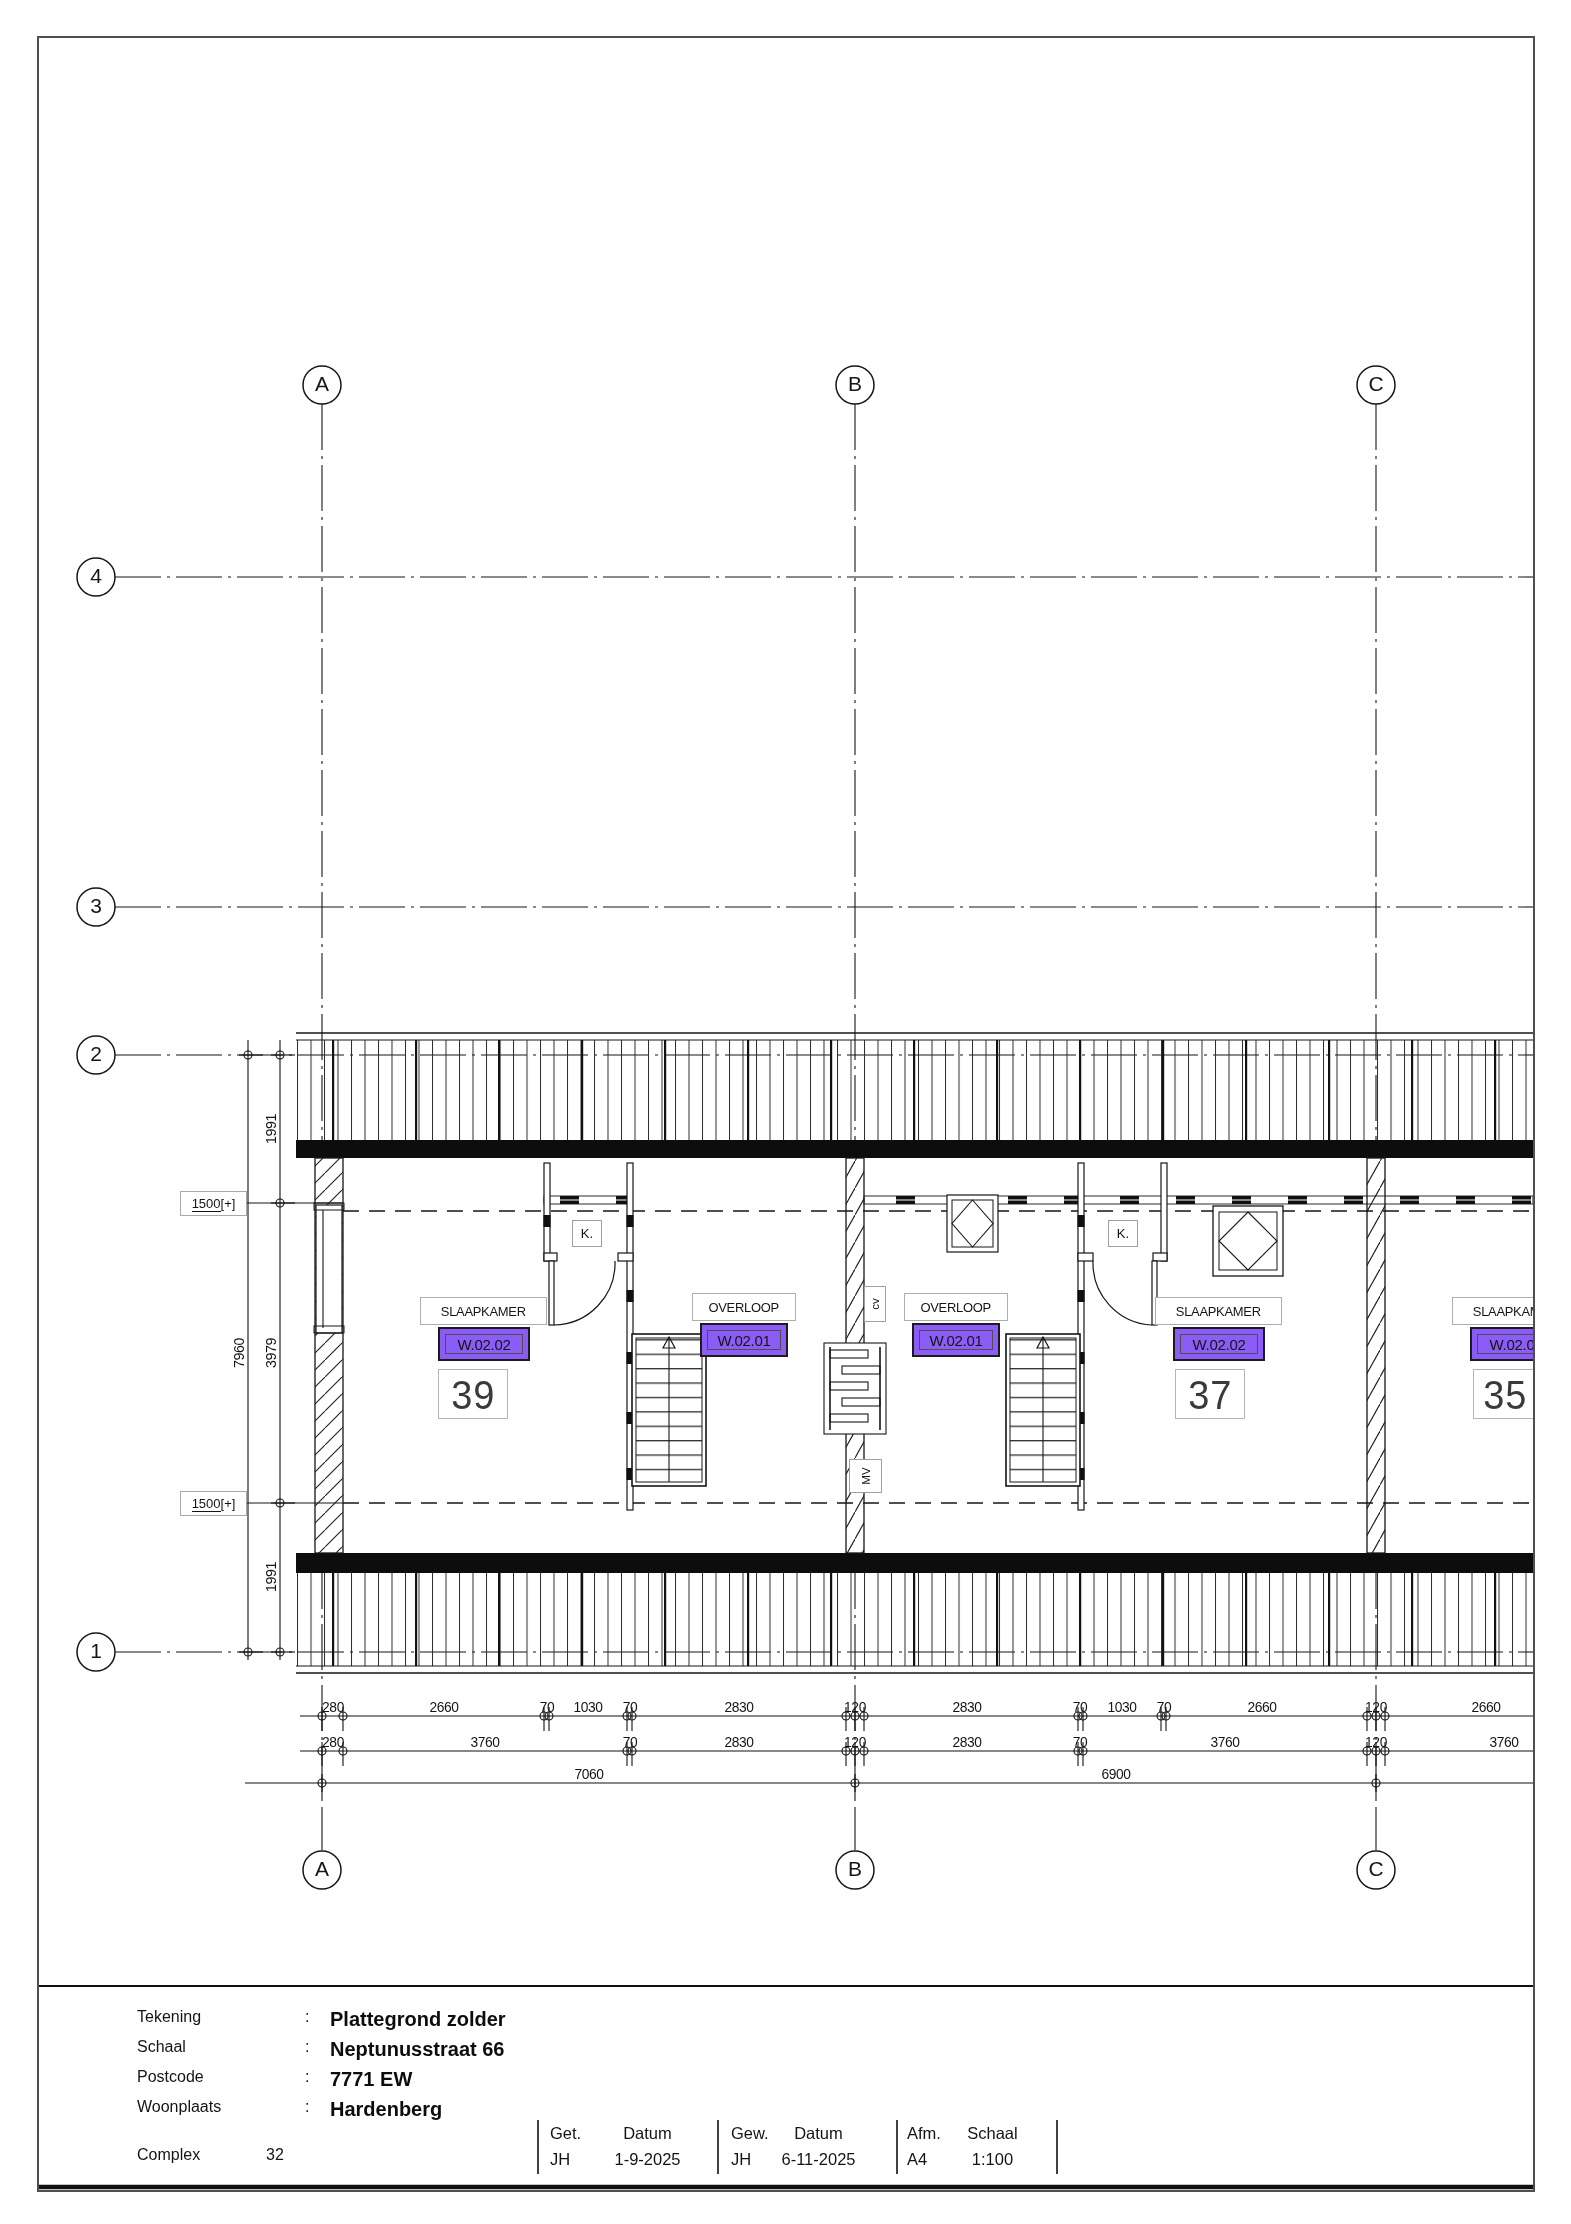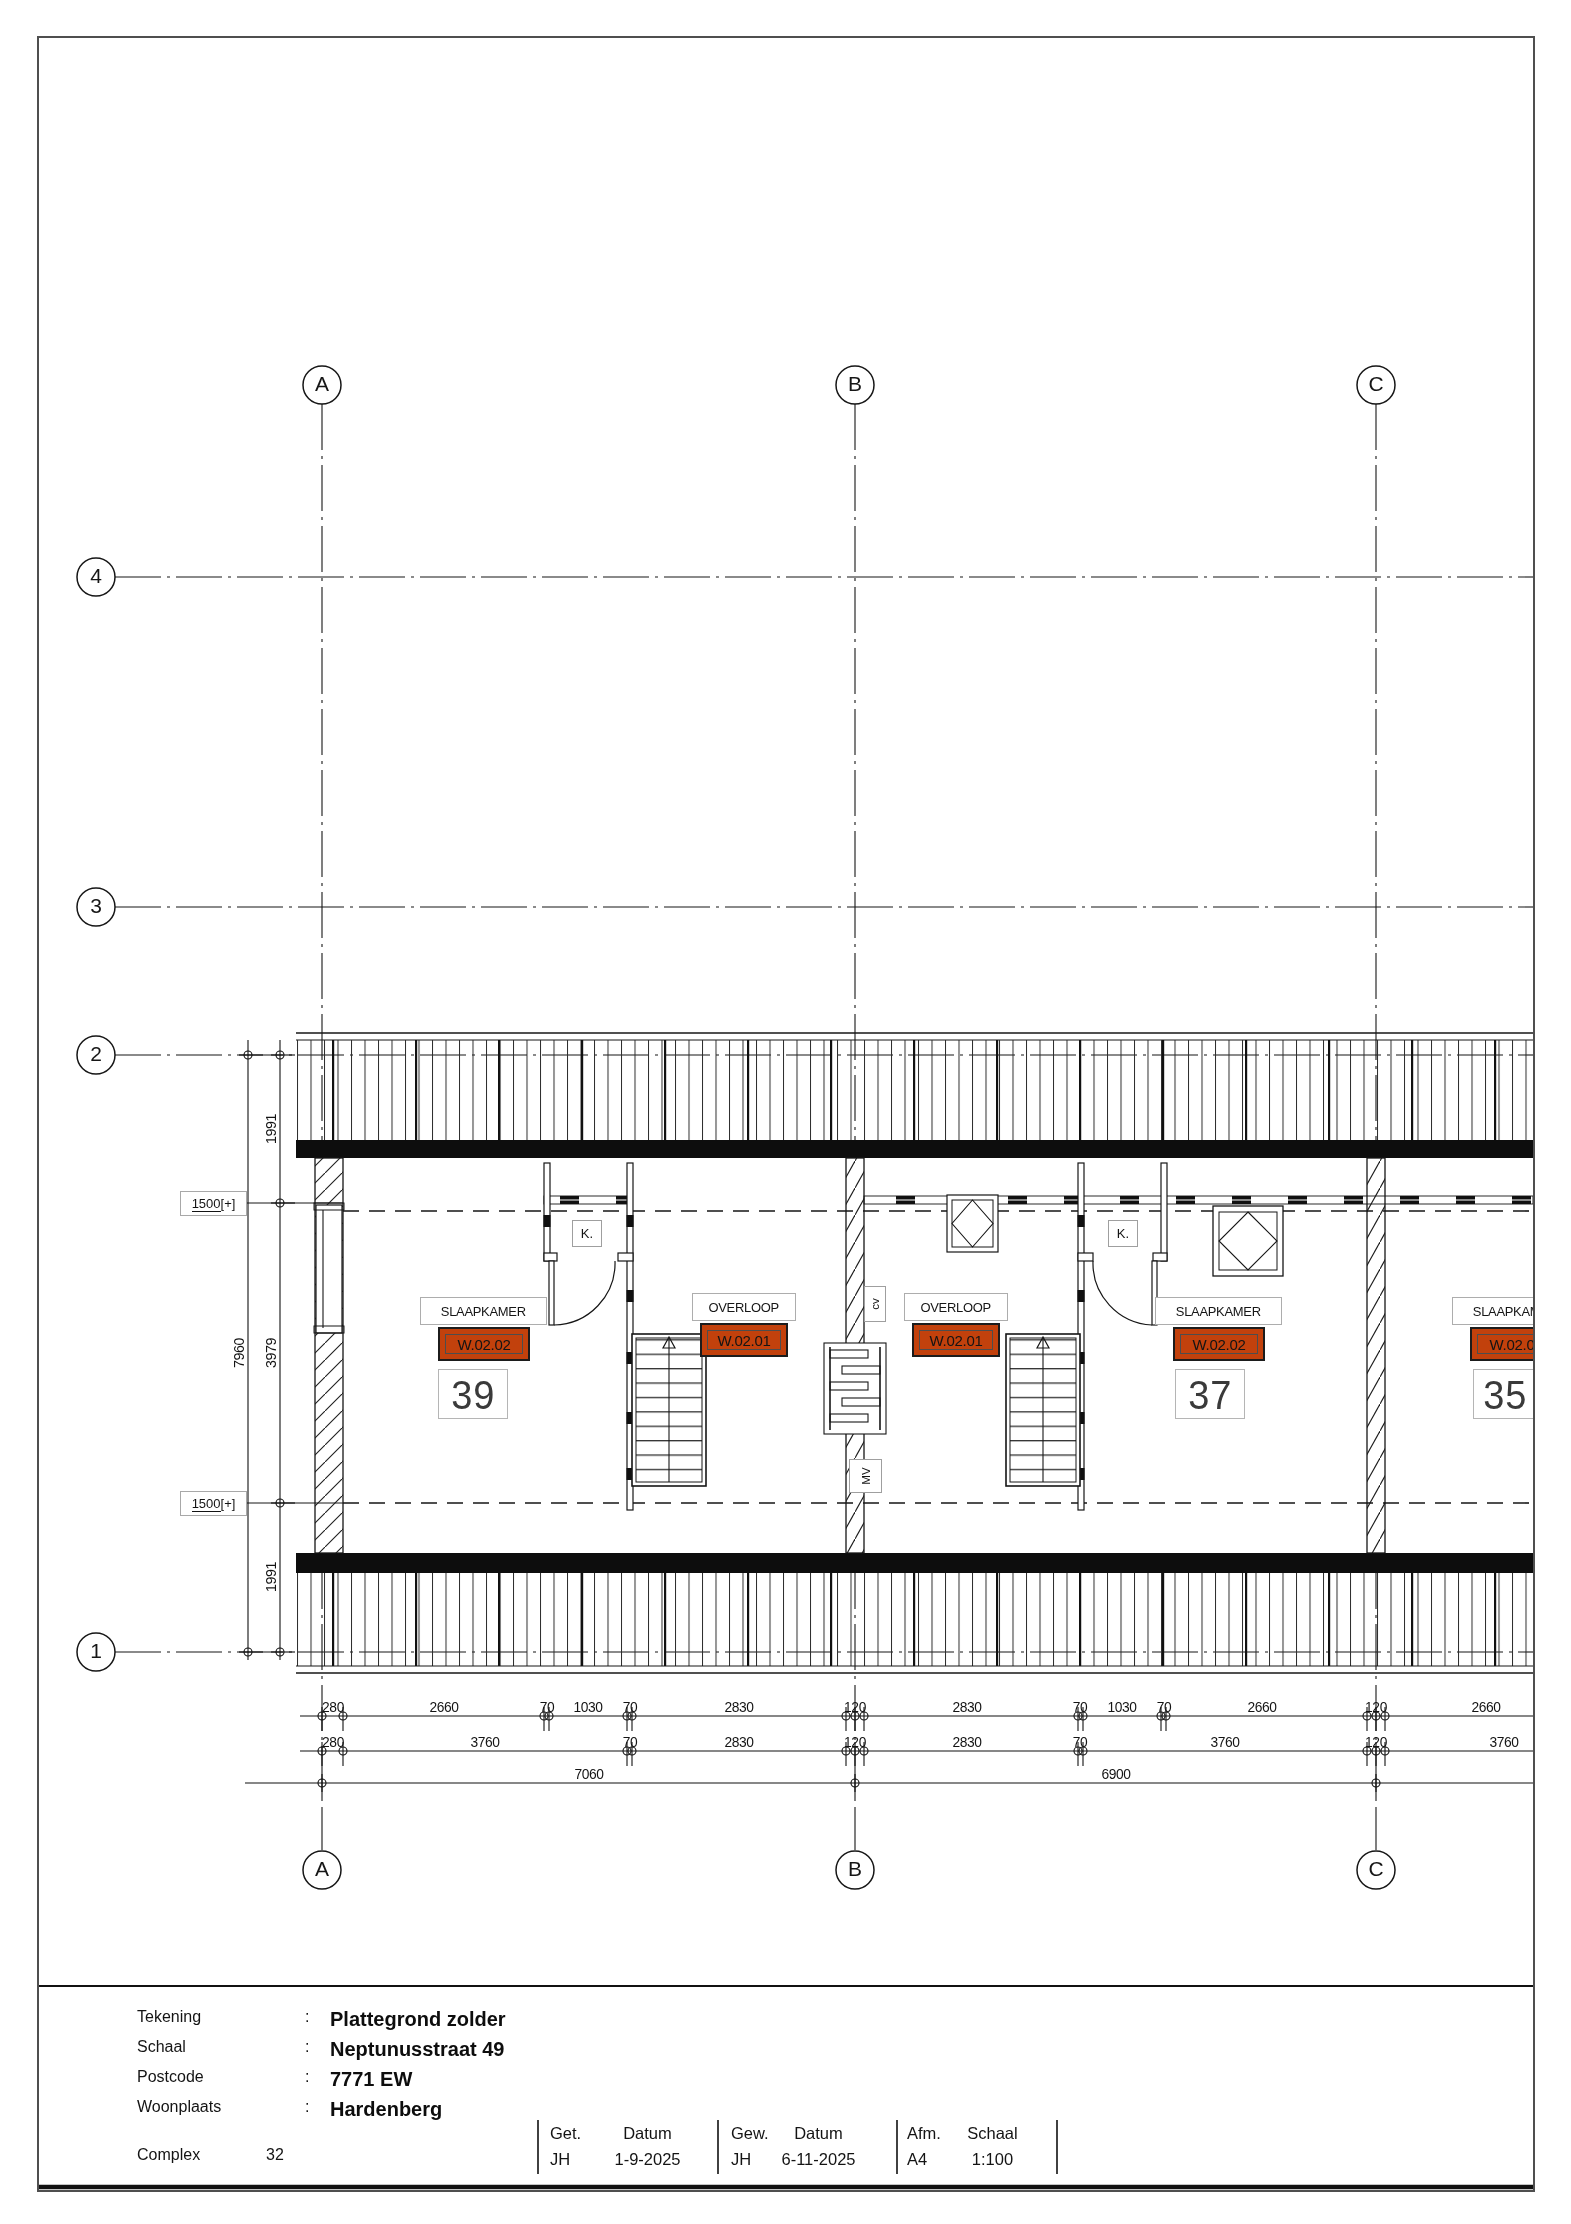--- a/index.html
+++ b/index.html
@@ -6,21 +6,21 @@
     font-family:"Liberation Sans", sans-serif;color:#111;}
   #frame{position:absolute;left:37px;top:36px;width:1498px;height:2156px;
     border:2px solid #4f4f4f;overflow:hidden;box-sizing:border-box;background:#fff;}
   #content{position:absolute;left:-39px;top:-38px;width:1571px;height:2224px;}
   #plan-svg{position:absolute;left:0;top:0;}
   .gridlbl{position:absolute;font-size:21px;color:#161616;transform:translate(-50%,-54%);white-space:nowrap;}
   .dim{position:absolute;font-size:15px;letter-spacing:-0.4px;color:#141414;transform:translate(-50%,0) scaleX(0.92);white-space:nowrap;}
   .dimv{position:absolute;font-size:15px;letter-spacing:-0.4px;color:#141414;transform:translate(-50%,-50%) rotate(-90deg) scaleX(0.95);white-space:nowrap;}
   .lblbox{position:absolute;background:#fff;border:1px solid #adadad;display:flex;align-items:center;justify-content:center;box-sizing:border-box;}
   .rname{font-size:13.5px;letter-spacing:-0.3px;color:#161616;transform:scaleX(0.96);white-space:nowrap;}
-  .codebox{position:absolute;background:#c2410c;border:2px solid #1c1c1c;padding:5px;box-sizing:border-box;}
+  .codebox{position:absolute;background:#8b5cf6;border:2px solid #1c1c1c;padding:5px;box-sizing:border-box;}
   .codeinner{width:100%;height:100%;border:1px solid #4d4d4d;display:flex;align-items:center;justify-content:center;
     font-size:15px;letter-spacing:-0.3px;color:#141414;box-sizing:border-box;}
   .numbox{position:absolute;background:#fff;border:1px solid #b5b5b5;display:flex;align-items:flex-end;justify-content:center;box-sizing:border-box;}
   .numtxt{font-size:40px;color:#3a3a3a;letter-spacing:1px;transform:scaleX(0.95);}
   .tinybox{position:absolute;background:#fff;border:1px solid #9f9f9f;display:flex;align-items:center;justify-content:center;
     font-size:13px;color:#141414;box-sizing:border-box;}
   .rot{transform:rotate(-90deg);font-size:11.5px;}
   .hmark{position:absolute;background:#fff;border:1px solid #a8a8a8;display:flex;align-items:center;justify-content:center;
     font-size:13px;color:#141414;box-sizing:border-box;white-space:nowrap;}
   .hmark .u{border-bottom:1.4px solid #141414;}
@@ -365,21 +365,21 @@
 <div class="dimv" style="left:270px;top:1353px">3979</div>
 <div class="dimv" style="left:270px;top:1577px">1991</div>
 <div class="dimv" style="left:238px;top:1353px">7960</div>
 
 <div class="tb-label" style="left:137px;top:2008px">Tekening</div>
 <div class="tb-label" style="left:305px;top:2008px">:</div>
 <div class="tb-value" style="left:330px;top:2008px">Plattegrond zolder</div>
 
 <div class="tb-label" style="left:137px;top:2038px">Schaal</div>
 <div class="tb-label" style="left:305px;top:2038px">:</div>
-<div class="tb-value" style="left:330px;top:2038px">Neptunusstraat 49</div>
+<div class="tb-value" style="left:330px;top:2038px">Neptunusstraat 66</div>
 
 <div class="tb-label" style="left:137px;top:2068px">Postcode</div>
 <div class="tb-label" style="left:305px;top:2068px">:</div>
 <div class="tb-value" style="left:330px;top:2068px">7771 EW</div>
 
 <div class="tb-label" style="left:137px;top:2098px">Woonplaats</div>
 <div class="tb-label" style="left:305px;top:2098px">:</div>
 <div class="tb-value" style="left:330px;top:2098px">Hardenberg</div>
 
 <div class="tb-label" style="left:137px;top:2146px">Complex</div>

